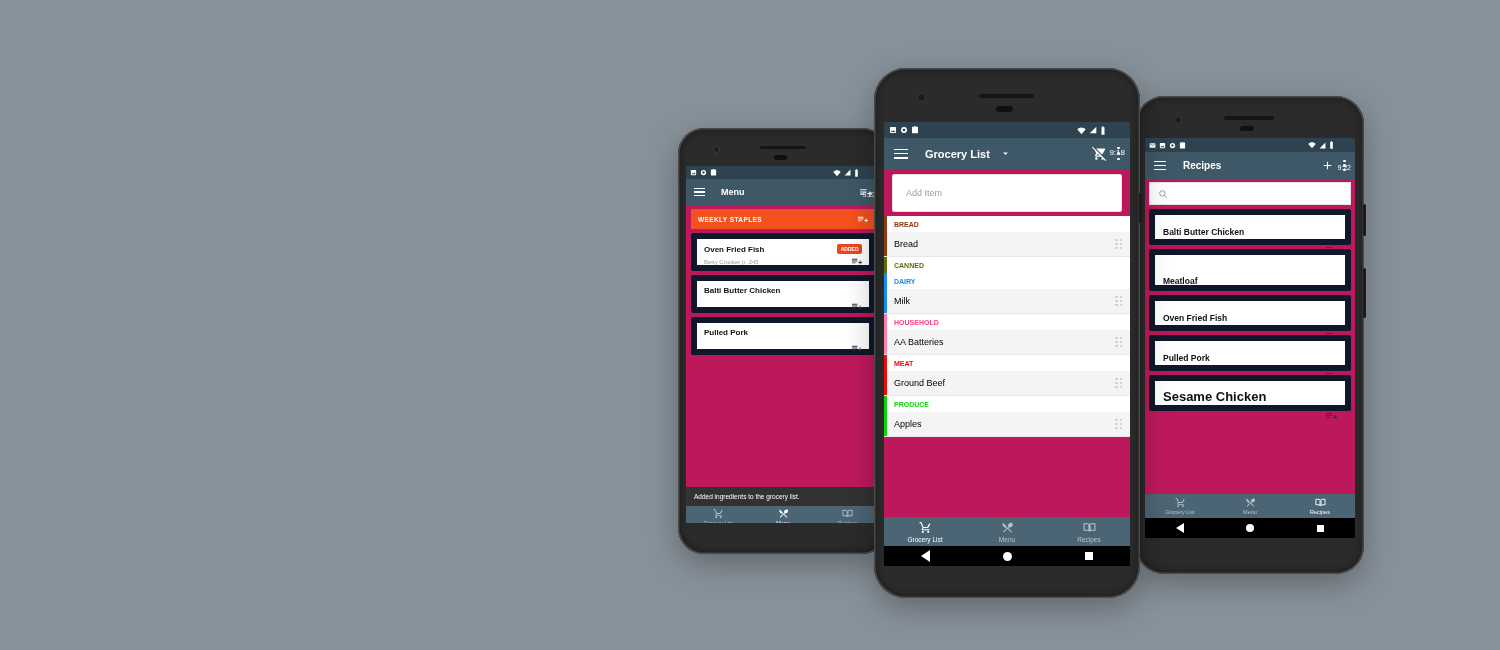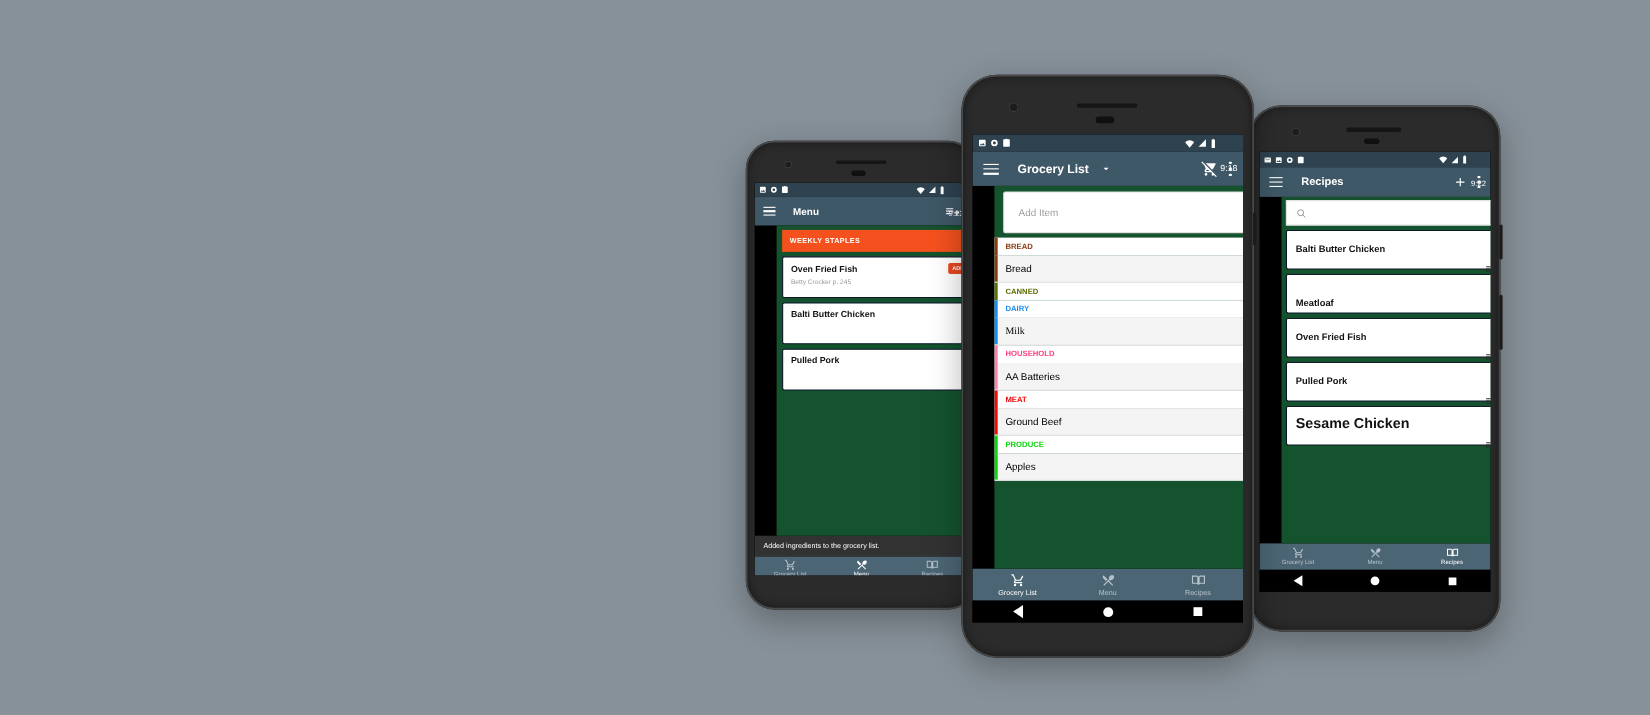--- a/index.html
+++ b/index.html
@@ -81,26 +81,25 @@
   .tb-title { font-weight: bold; white-space: nowrap; }
   .tb-spacer { flex: 1; }
 
   .hamburger { display: flex; flex-direction: column; justify-content: space-between; }
   .hamburger i { display: block; background: #fff; width: 100%; }
 
   .kebab { display: flex; flex-direction: column; justify-content: space-between; align-items: center; }
   .kebab i { display: block; background: #fff; border-radius: 50%; }
 
   .content {
-    background: #14532d;
+    background: #be185d;
     width: 100%;
     box-sizing: border-box;
     position: relative;
     overflow: hidden;
-    margin-left: 20px;
   }
 
   .bottomnav {
     display: flex;
     background: #4c6574;
     width: 100%;
     box-sizing: border-box;
   }
   .bn-item {
     flex: 1;
@@ -121,21 +120,21 @@
     width: 100%;
     box-sizing: border-box;
   }
   .nav-back { width: 0; height: 0; border-style: solid; border-color: transparent #fff transparent transparent; }
   .nav-home { background: #fff; border-radius: 50%; }
   .nav-recent { background: #fff; }
 
   
   .card {
     background: #fff;
-    border: 1px solid #0f172a;
+    border: 6px solid #0f172a;
     border-radius: 2px;
     box-sizing: border-box;
     position: relative;
   }
 
   
   .cat-header {
     font-weight: bold;
     display: flex;
     align-items: center;
@@ -575,21 +574,21 @@
 
       <div class="cat-header" style="height:16px; padding-left:10px; font-size:7px; color:#5c7006;">
         <div class="stripe" style="width:3px; background:#5c7006;"></div>
         <span>CANNED</span>
       </div>
 
       <div class="cat-header" style="height:16px; padding-left:10px; font-size:7px; color:#1a8cf0;">
         <div class="stripe" style="width:3px; background:#1a8cf0;"></div>
         <span>DAIRY</span>
       </div>
-      <div class="grow-row" style="height:25px; padding-left:10px; padding-right:8px; font-size:9px;font-family:Liberation Serif, serif;">
+      <div class="grow-row" style="height:25px; padding-left:10px; padding-right:8px; font-size:9px;">
         <div class="stripe" style="width:3px; background:#1a8cf0;"></div>
         <span>Milk</span>
         <div class="spacer"></div>
         <div class="drag-handle" style="width:7px; height:10px; gap:2px;">
             <span></span>
             <span></span>
             <span></span>
             <span></span>
             <span></span>
             <span></span>

